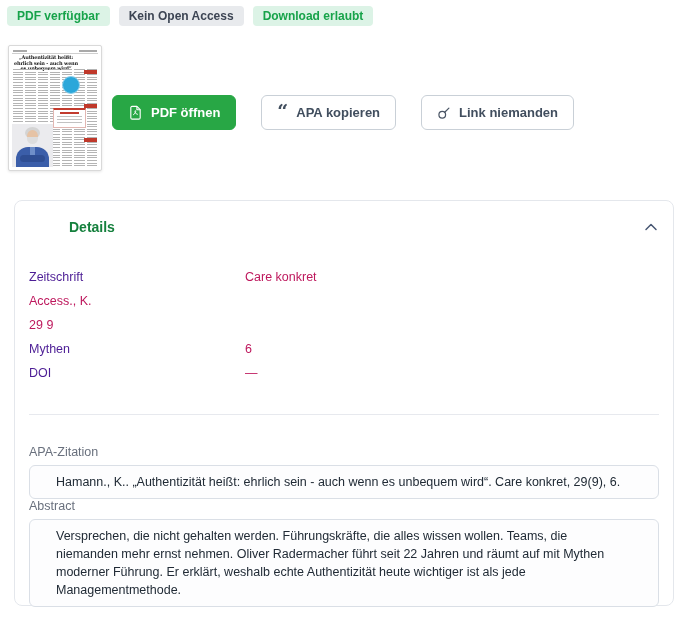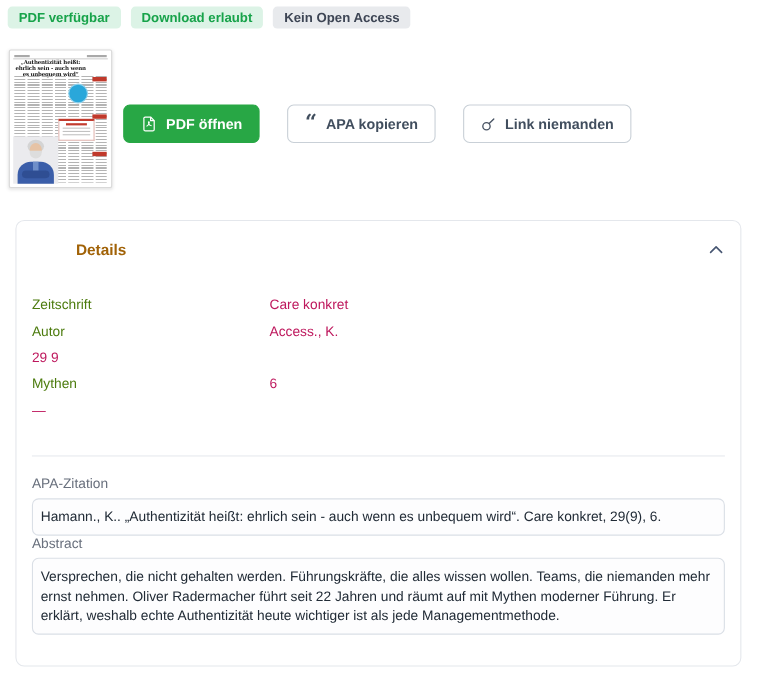--- a/index.html
+++ b/index.html
@@ -44,41 +44,41 @@
        font-family:"Liberation Sans",sans-serif;font-size:13px;font-weight:700;cursor:pointer;box-sizing:border-box;}
   .btn.primary{background:#28a745;border:1px solid #28a745;color:#fff;}
   .btn.outline{background:#fff;border:1px solid #c9d0d7;color:#414e5e;}
   .quote-glyph{font-family:"DejaVu Serif",serif;font-size:19px;line-height:10px;height:10px;display:inline-block;
                transform:translateY(-2px);color:#414e5e;}
 
   
   .card{position:absolute;left:14px;top:200px;width:660px;height:406px;border:1px solid #e4e7ec;
         border-radius:8px;background:#fff;box-sizing:border-box;padding:18px 14px 14px;}
   .card-header{display:flex;align-items:center;justify-content:space-between;cursor:pointer;}
-  .card-title{font-size:14px;font-weight:700;color:#a16207;padding-left:40px;}
+  .card-title{font-size:14px;font-weight:700;color:#15803d;padding-left:40px;}
   .fields{margin-top:34px;}
   .frow{display:flex;height:24px;font-size:12.5px;line-height:16px;}
-  .flabel{width:216px;color:#4d7c0f;}
+  .flabel{width:216px;color:#4c1d95;}
   .fvalue{color:#be185d;}
   .divider{height:1px;background:#e7e9ee;margin-top:25px;}
   .sec-label{font-size:12.5px;color:#69707d;}
-  .sec-label.apa{margin-top:18px;}
+  .sec-label.apa{margin-top:30px;}
   .sec-label.abs{}
   .textbox{margin-top:6px;border:1px solid #dadfe6;border-radius:6px;background:#fdfdfe;
-           padding:7px 7px;font-size:12.5px;line-height:18px;color:#212b36;}
+           padding:7px 26px;font-size:12.5px;line-height:18px;color:#212b36;}
 </style>
 </head>
 <body>
 
 <div class="page">
 
   <div class="badges">
     <span class="badge green">PDF verfügbar</span>
+    <span class="badge gray">Kein Open Access</span>
     <span class="badge green">Download erlaubt</span>
-    <span class="badge gray">Kein Open Access</span>
   </div>
 
   <div class="thumb">
     <div class="t-bar l"></div>
     <div class="t-bar r"></div>
     <div class="t-rule"></div>
     <div class="t-headline">„Authentizität heißt: ehrlich sein - auch wenn es unbequem wird“</div>
     <div class="t-cols">
       <div class="t-col"></div>
       <div class="t-col"></div>
@@ -146,31 +146,31 @@
         </svg>
       </span>
     </div>
 
     <div class="fields">
       <div class="frow">
         <div class="flabel">Zeitschrift</div>
         <div class="fvalue">Care konkret</div>
       </div>
       <div class="frow">
-        <div class="flabel">Autor</div>
         <div class="fvalue">Access., K.</div>
       </div>
       <div class="frow">
         <div class="fvalue">29 9</div>
       </div>
       <div class="frow">
         <div class="flabel">Mythen</div>
         <div class="fvalue">6</div>
       </div>
       <div class="frow">
+        <div class="flabel">DOI</div>
         <div class="fvalue">—</div>
       </div>
     </div>
 
     <div class="divider"></div>
 
     <div class="sec-label apa">APA-Zitation</div>
     <div class="textbox">Hamann., K.. „Authentizität heißt: ehrlich sein - auch wenn es unbequem wird“. Care konkret, 29(9), 6.</div>
 
     <div class="sec-label abs">Abstract</div>

